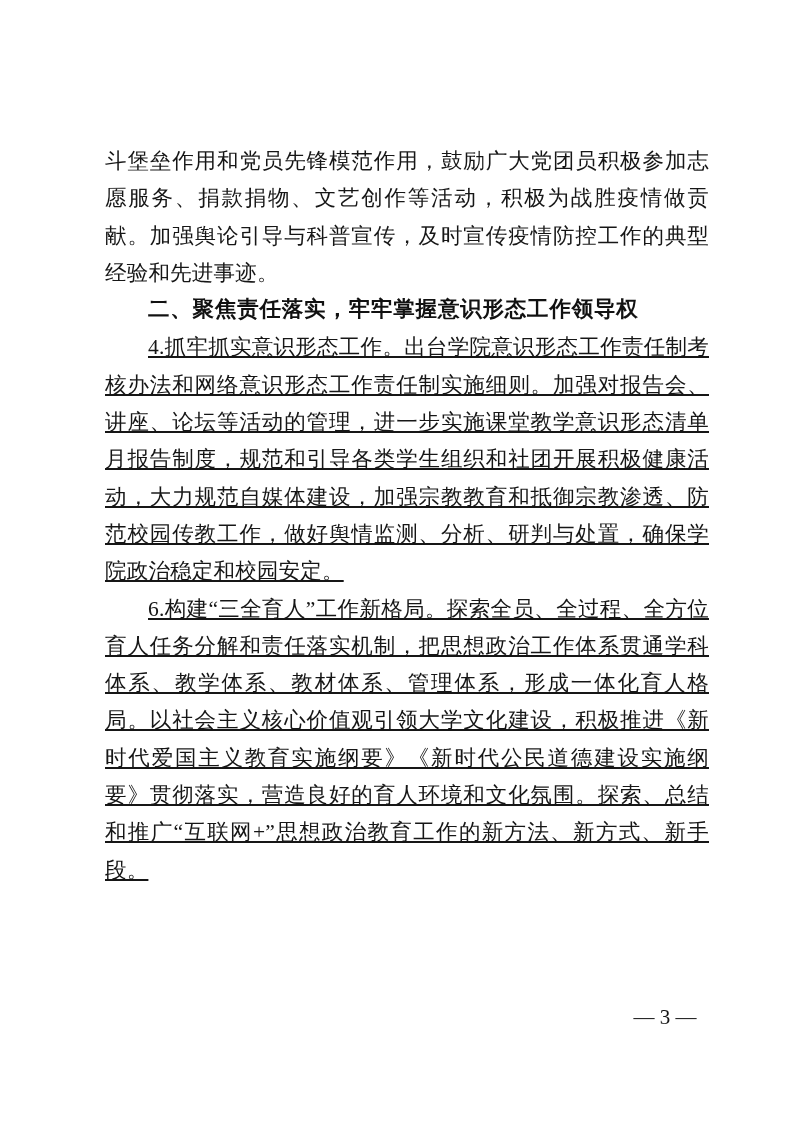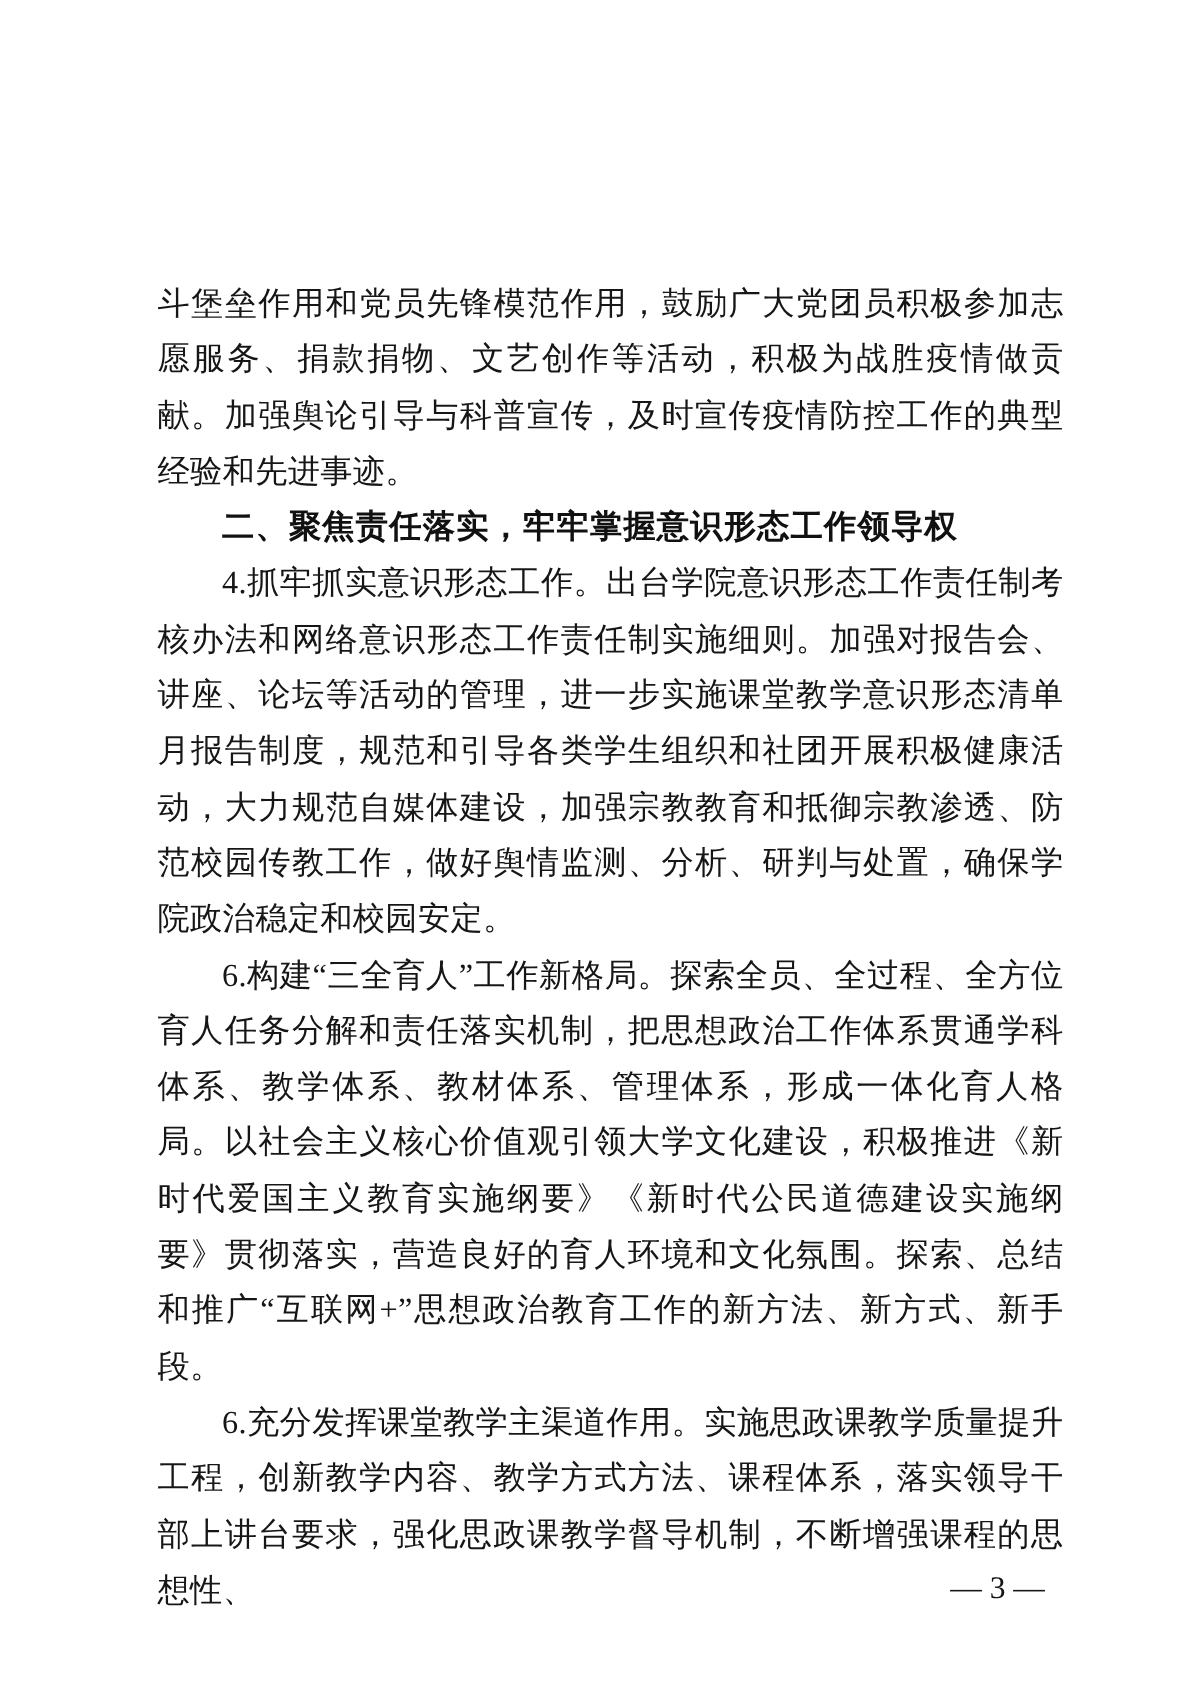--- a/index.html
+++ b/index.html
@@ -10,45 +10,45 @@
     width: 793px;
     height: 1122px;
     background: #ffffff;
     position: relative;
     overflow: hidden;
   }
   .page {
     position: absolute;
     inset: 0;
     background: #ffffff;
-    margin-top: 41px;
   }
   .text-block {
     position: absolute;
     left: 105px;
     top: 143px;
     width: 604px;
     font-family: "Liberation Serif", "DejaVu Serif", serif;
     font-size: 21.5px;
     line-height: 37.3px;
     color: #161616;
     text-align: justify;
     letter-spacing: 0.2px;
   }
   .para {
     margin: 0;
     padding: 0;
   }
   .para.indent {
     text-indent: 43px;
+    text-decoration: underline;
   }
   .section-heading {
     margin: 0;
     padding: 0;
-    font-family: Liberation Serif, serif;
+    font-family: Liberation Mono, monospace;
     font-weight: bold;
     font-size: 21.5px;
     line-height: 37.3px;
     text-indent: 43px;
     text-align: left;
     letter-spacing: 0.8px;
     color: #111111;
   }
   .page-number {
     position: absolute;
@@ -71,19 +71,18 @@
   <div class="text-block">
 
     <p class="para">斗堡垒作用和党员先锋模范作用，鼓励广大党团员积极参加志愿服务、捐款捐物、文艺创作等活动，积极为战胜疫情做贡献。加强舆论引导与科普宣传，及时宣传疫情防控工作的典型经验和先进事迹。</p>
 
     <h2 class="section-heading">二、聚焦责任落实，牢牢掌握意识形态工作领导权</h2>
 
     <p class="para indent">4.抓牢抓实意识形态工作。出台学院意识形态工作责任制考核办法和网络意识形态工作责任制实施细则。加强对报告会、讲座、论坛等活动的管理，进一步实施课堂教学意识形态清单月报告制度，规范和引导各类学生组织和社团开展积极健康活动，大力规范自媒体建设，加强宗教教育和抵御宗教渗透、防范校园传教工作，做好舆情监测、分析、研判与处置，确保学院政治稳定和校园安定。</p>
 
     <p class="para indent">6.构建“三全育人”工作新格局。探索全员、全过程、全方位育人任务分解和责任落实机制，把思想政治工作体系贯通学科体系、教学体系、教材体系、管理体系，形成一体化育人格局。以社会主义核心价值观引领大学文化建设，积极推进《新时代爱国主义教育实施纲要》《新时代公民道德建设实施纲要》贯彻落实，营造良好的育人环境和文化氛围。探索、总结和推广“互联网+”思想政治教育工作的新方法、新方式、新手段。</p>
 
-    <p class="para indent">6.充分发挥课堂教学主渠道作用。实施思政课教学质量提升工程，创新教学内容、教学方式方法、课程体系，落实领导干部上讲台要求，强化思政课教学督导机制，不断增强课程的思想性、</p>
 
   </div>
 
   <div class="page-number">— 3 —</div>
 
 </div>
 
 </body></html>

